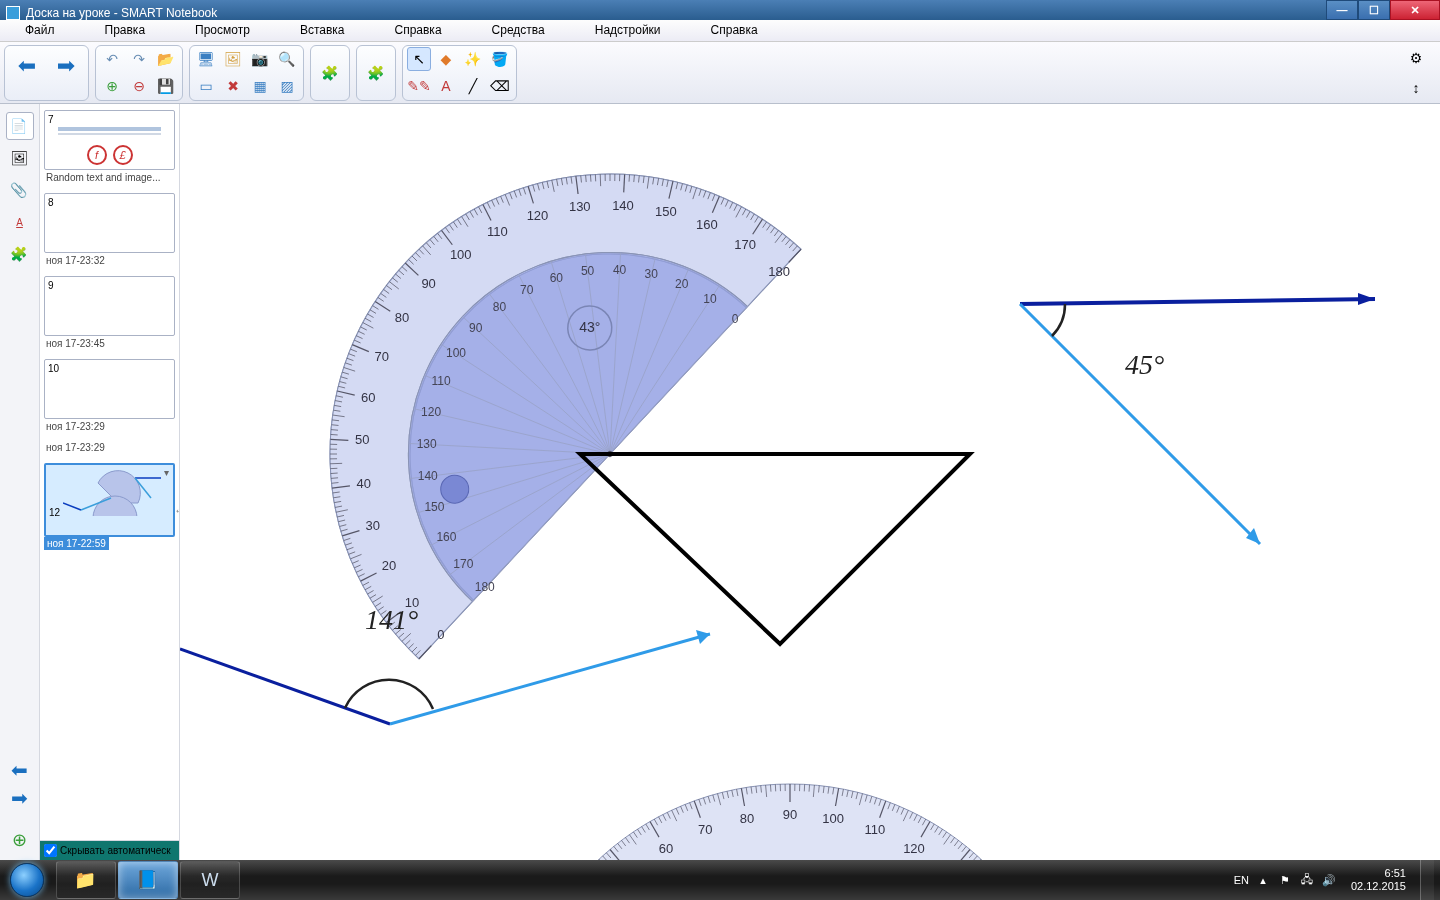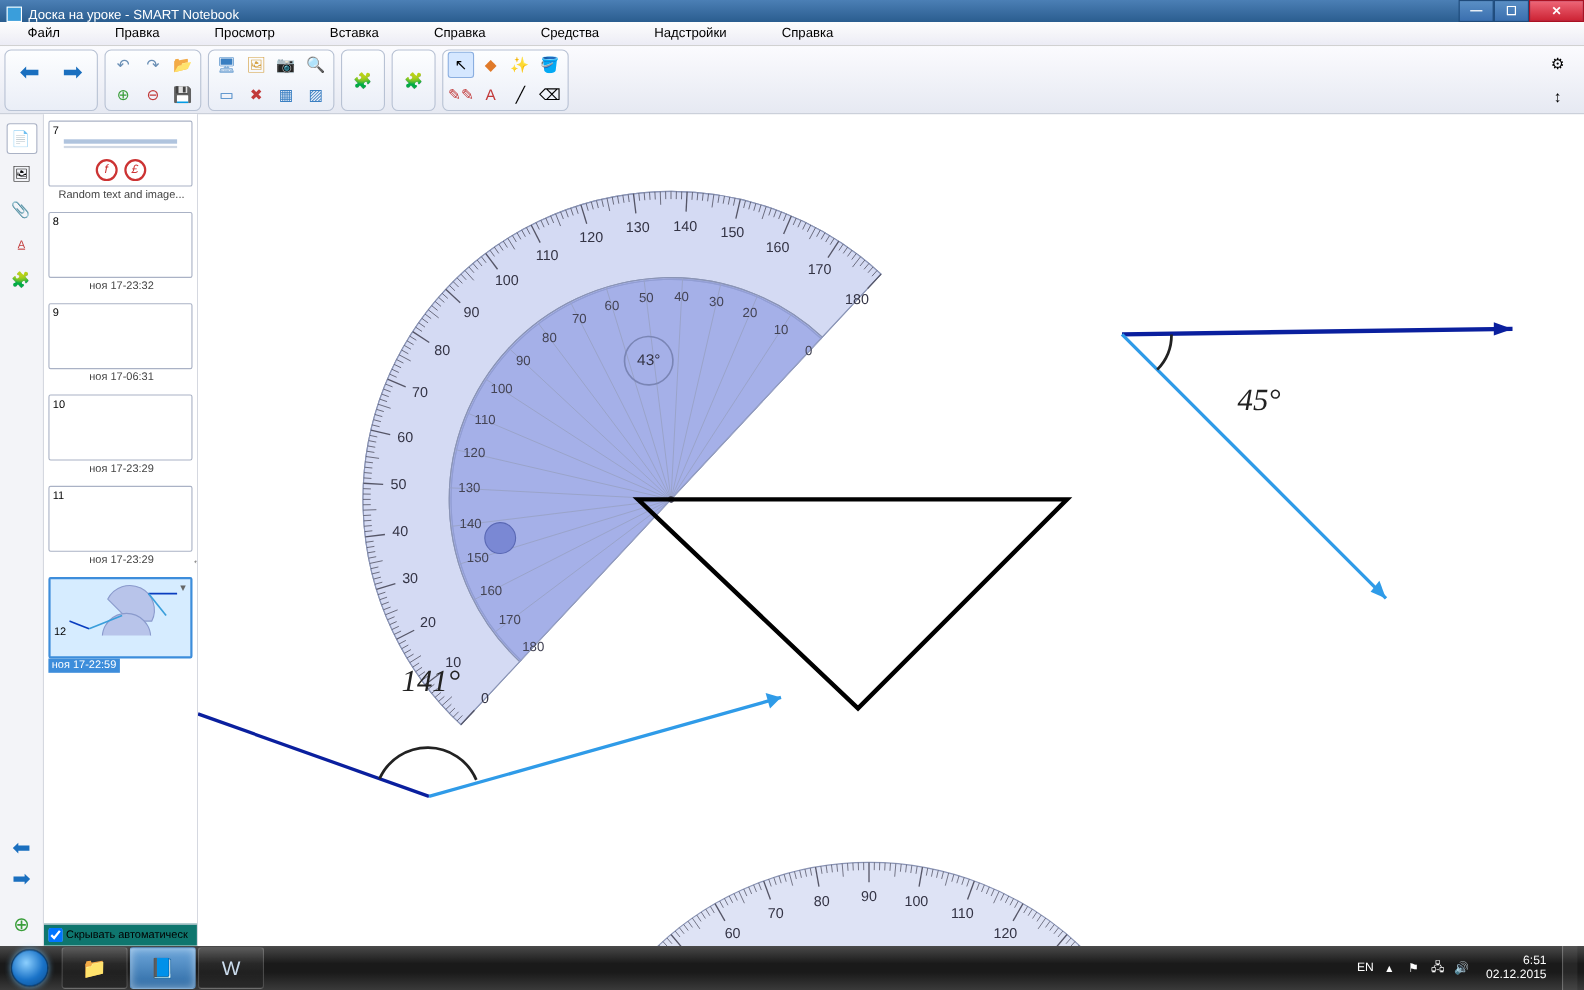--- a/index.html
+++ b/index.html
@@ -31,21 +31,21 @@
 .side-tabs { width: 40px; background: #f3f4f8; border-right: 1px solid #d5d8e0; display: flex; flex-direction: column; align-items: center; gap: 4px; padding-top: 8px; position: relative; }
 .side-tab { width: 28px; height: 28px; border-radius: 3px; display: flex; align-items: center; justify-content: center; font-size: 14px; cursor: pointer; }
 .side-tab.active { background: #fff; border: 1px solid #aab2c5; }
 .side-nav-arrows { position: absolute; bottom: 50px; display: flex; flex-direction: column; gap: 4px; }
 .side-plus { position: absolute; bottom: 8px; }
 
 .thumb-panel { width: 140px; background: #fff; border-right: 1px solid #d5d8e0; overflow-y: auto; position: relative; }
 .thumb-list { padding: 6px 4px 30px 4px; }
 .thumb { border: 1px solid #aab2c5; border-radius: 2px; margin-bottom: 2px; position: relative; background: #fff; height: 60px; padding: 3px; font-size: 10px; cursor: pointer; }
 .thumb.selected { border: 2px solid #3d8ddb; background: #d6ecff; }
-.thumb-label { font-size: 10px; color: #444; margin-bottom: 10px; padding-left: 2px; text-align: center; }
+.thumb-label { font-size: 10px; color: #444; margin-bottom: 10px; padding-left: 2px; }
 .thumb-panel-footer { position: absolute; bottom: 0; left: 0; right: 0; height: 20px; background: #0f766e; border-top: 1px solid #d5d8e0; font-size: 10px; display: flex; align-items: center; padding-left: 4px; }
 .thumb-panel-footer input { margin-right: 3px; }
 .collapse-handle { position: absolute; right: -11px; top: 395px; width: 20px; height: 20px; display:flex; align-items:center; justify-content:center; color:#888; font-size:12px;}
 
 
 .canvas { flex: 1; background: #fff; position: relative; overflow: hidden; }
 
 
 .taskbar { height: 40px; background: linear-gradient(#4a4a4a, #1a1a1a 40%, #1a1a1a 60%, #3a3a3a); display: flex; align-items: center; position: relative; }
 .start-btn { width: 54px; height: 40px; display: flex; align-items: center; justify-content: center; }
@@ -177,30 +177,27 @@
       <div class="thumb-label">Random text and image...</div>
 
       <div class="thumb">
         <span>8</span>
       </div>
       <div class="thumb-label">ноя 17-23:32</div>
 
       <div class="thumb">
         <span>9</span>
       </div>
-      <div class="thumb-label">ноя 17-06:31</div>
+      <div class="thumb-label">ноя 17-23:45</div>
 
       <div class="thumb">
         <span>10</span>
       </div>
       <div class="thumb-label">ноя 17-23:29</div>
 
-      <div class="thumb">
-        <span>11</span>
-      </div>
       <div class="thumb-label">ноя 17-23:29</div>
 
       <div class="thumb selected" style="height:74px;">
         <span>12</span>
         <span style="position:absolute;right:4px;top:2px;font-size:10px;color:#666;">▾</span>
         <svg class="thumb-preview-12" width="100" height="50">
           <path d="M35 15 A22 22 0 0 1 75 35 L55 35 Z" fill="#b8c4ea" stroke="#8a9acc"></path>
           <path d="M30 50 A22 22 0 0 1 74 50 L52 50 Z" fill="#b8c4ea" stroke="#8a9acc"></path>
           <line x1="72" y1="10" x2="98" y2="10" stroke="#0a3dbf" stroke-width="1.5"></line>
           <line x1="72" y1="10" x2="88" y2="30" stroke="#3a9edb" stroke-width="1.5"></line>

